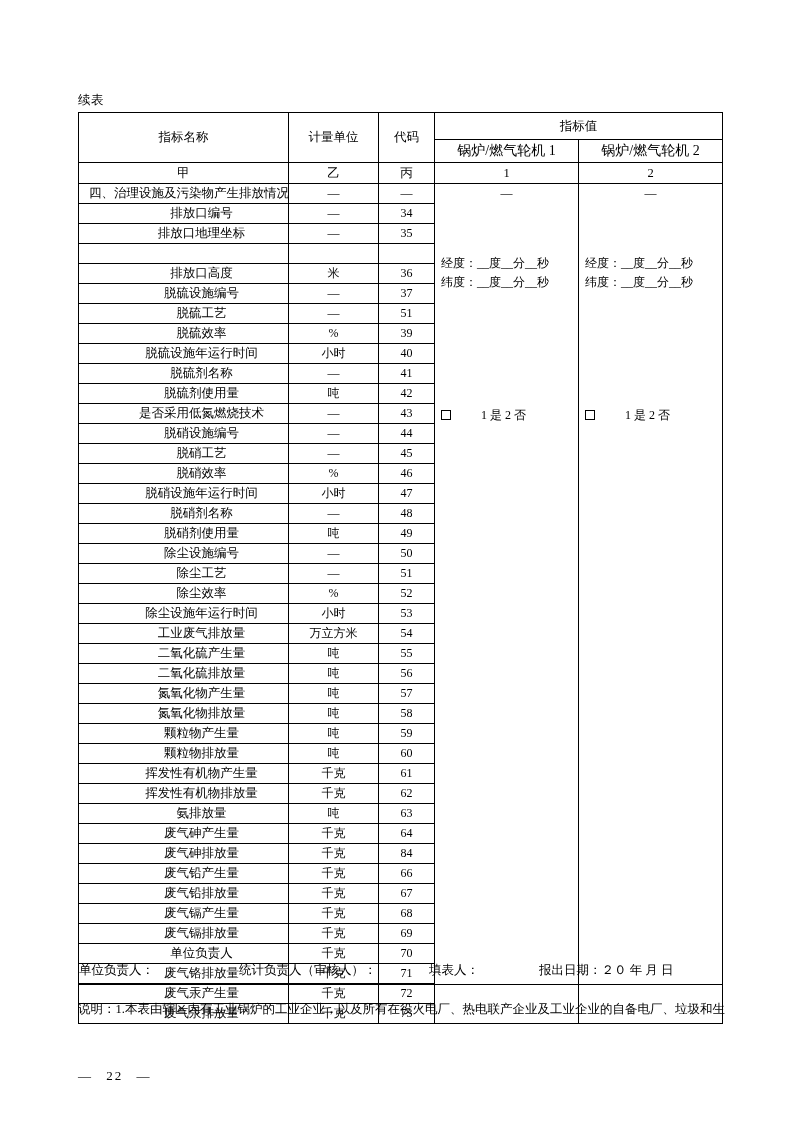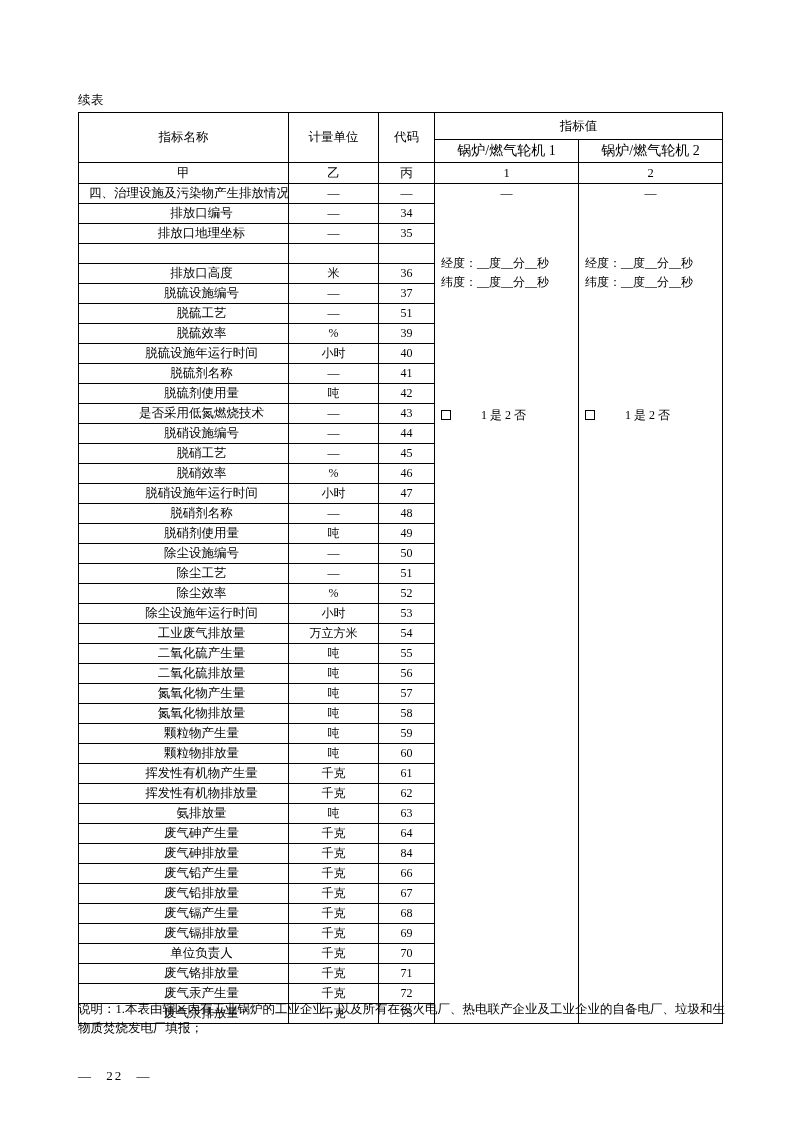--- a/index.html
+++ b/index.html
@@ -384,24 +384,39 @@
           <td class="code">72</td>
         </tr>
       <tr class="row">
           <td class="name indent">废气汞排放量</td>
           <td class="unit">千克</td>
           <td class="code">73</td>
         </tr>
     </tbody>
   </table>
 
+  <table class="foot">
+    <colgroup>
+      <col style="width:160px">
+      <col style="width:190px">
+      <col style="width:110px">
+      <col style="width:184px">
+    </colgroup>
+    <tbody>
+      <tr>
+        <td>单位负责人：</td>
+        <td>统计负责人（审核人）：</td>
+        <td>填表人：</td>
+        <td>报出日期：２０   年   月   日</td>
+      </tr>
+    </tbody>
+  </table>
 
   <div class="note">
     <p>说明：1.本表由辖区内有工业锅炉的工业企业，以及所有在役火电厂、热电联产企业及工业企业的自备电厂、垃圾和生</p>
-    <p class="ind">物质焚烧发电厂填报；</p>
   </div>
 
   <div class="pagenum">
     <span>—</span>
     <span style="margin:0 8px;">22</span>
     <span>—</span>
   </div>
 
 </div>
 

